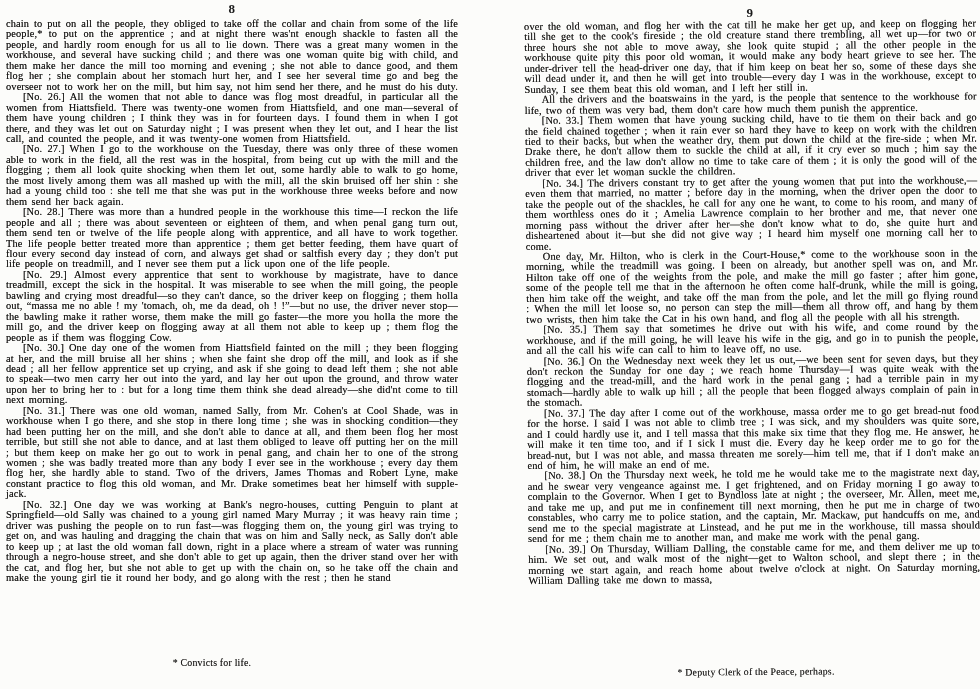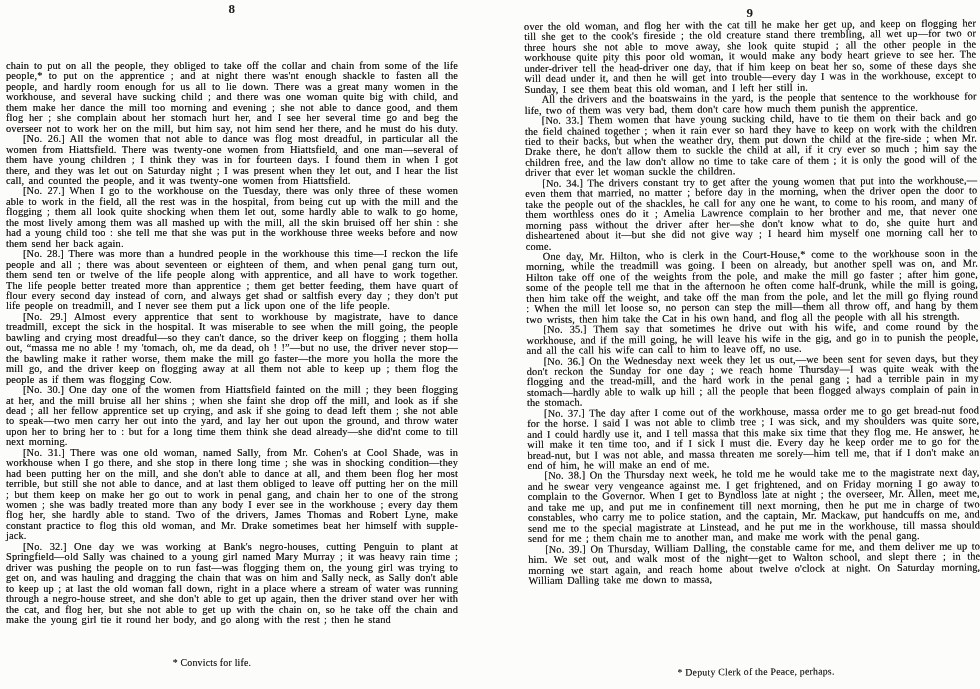--- a/index.html
+++ b/index.html
@@ -20,21 +20,21 @@
     letter-spacing:.5px;
     text-align:center;
     color:#1a1a1a;
   }
   .pagenum-left{top:1px;left:6px;width:452px;}
   .pagenum-right{top:5px;left:524px;width:452px;}
   .col{
     position:absolute;
     width:452px;
   }
-  .col-left{top:19px;left:6px;margin-top:42px;}
+  .col-left{top:19px;left:6px;}
   .col-right{top:22px;left:524px;transform:rotate(-0.45deg);transform-origin:0 0;}
   .col p{
     margin:0;
     font-size:10.4px;
     line-height:10.45px;
     text-align:justify;
     word-spacing:1.6px;
     letter-spacing:.12px;
     text-shadow:0 0 .3px rgba(20,18,16,.65);
   }

